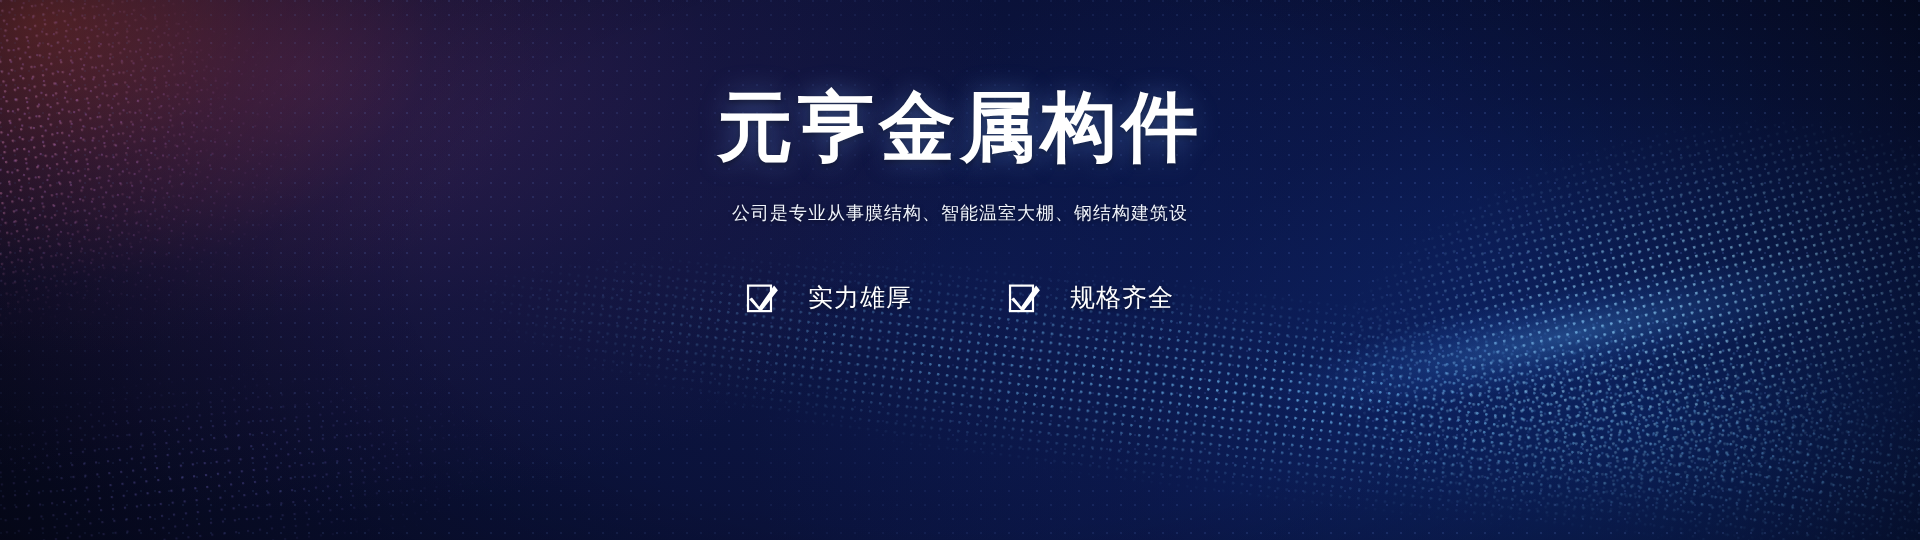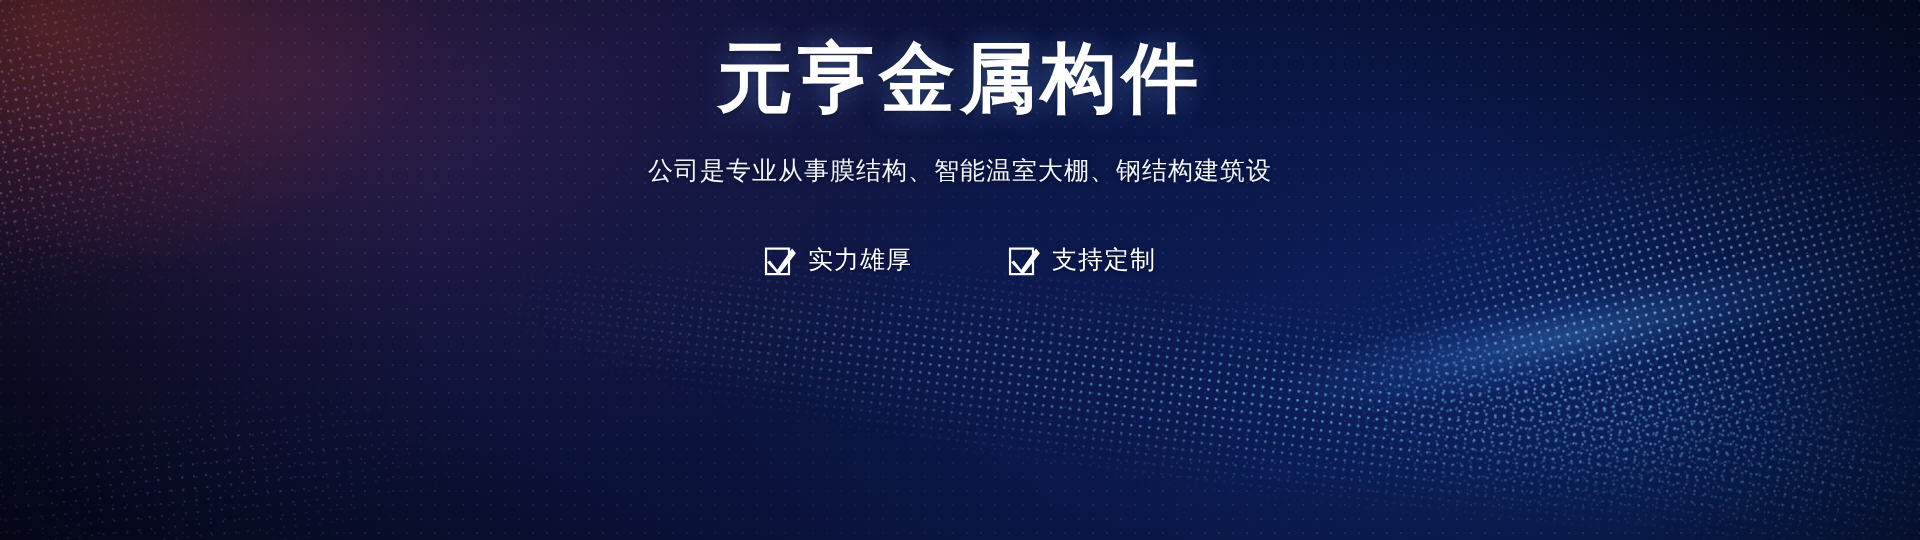--- a/index.html
+++ b/index.html
@@ -107,48 +107,48 @@
   }
   .vignette {
     position:absolute; inset:0; pointer-events:none;
     background:radial-gradient(ellipse 1250px 640px at 50% 48%, rgba(0,0,0,0) 42%, rgba(0,0,0,0.30) 78%, rgba(0,0,0,0.55) 100%);
   }
 
   
   .content {
     position:absolute; inset:0; z-index:5;
     display:flex; flex-direction:column; align-items:center;
-    padding-top:40px;
+    padding-top:89px;
   }
   .title {
     color:#ffffff;
     font-size:76px; font-weight:bold;
     letter-spacing:5px;
     line-height:1;
     text-shadow:0 0 26px rgba(120,170,255,0.40), 0 2px 6px rgba(0,0,0,0.55);
     white-space:nowrap;
   }
   .subtitle {
     margin-top:34px;
     color:#f0f4fb;
-    font-size:25px;
+    font-size:18px;
     line-height:1.62;
     letter-spacing:1px;
     text-align:center;
     max-width:760px;
     text-shadow:0 1px 4px rgba(0,0,0,0.5);
   }
   .subtitle div { white-space:nowrap; }
 
   .features {
     margin-top:52px;
     display:flex; align-items:center;
     gap:96px;
   }
-  .feature { display:flex; align-items:center; gap:10px; }
+  .feature { display:flex; align-items:center; gap:28px; }
   .chk { width:34px; height:34px; flex:0 0 auto; display:block; }
   .feature-label {
     color:#ffffff; font-size:25px; letter-spacing:1px;
     text-shadow:0 1px 4px rgba(0,0,0,0.5);
     white-space:nowrap;
   }
 </style>
 </head>
 <body>
 
@@ -177,25 +177,25 @@
     <div class="features">
 
       <div class="feature">
         <svg class="chk" viewBox="0 0 40 40">
           <rect x="2.4" y="6.6" width="27" height="30" fill="none" stroke="#ffffff" stroke-width="2.6"></rect>
           <path d="M7 20.5 L15.6 31.5 L33 6.5 L37.5 12.2 L17.2 37.5 L3.6 22.6 Z" fill="#ffffff"></path>
         </svg>
         <span class="feature-label">实力雄厚</span>
       </div>
 
-
       <div class="feature">
         <svg class="chk" viewBox="0 0 40 40">
           <rect x="2.4" y="6.6" width="27" height="30" fill="none" stroke="#ffffff" stroke-width="2.6"></rect>
           <path d="M7 20.5 L15.6 31.5 L33 6.5 L37.5 12.2 L17.2 37.5 L3.6 22.6 Z" fill="#ffffff"></path>
         </svg>
-        <span class="feature-label">支持定制</span>
+        <span class="feature-label">规格齐全</span>
       </div>
+
 
 
     </div>
   </div>
 </div>
 
 </body></html>

